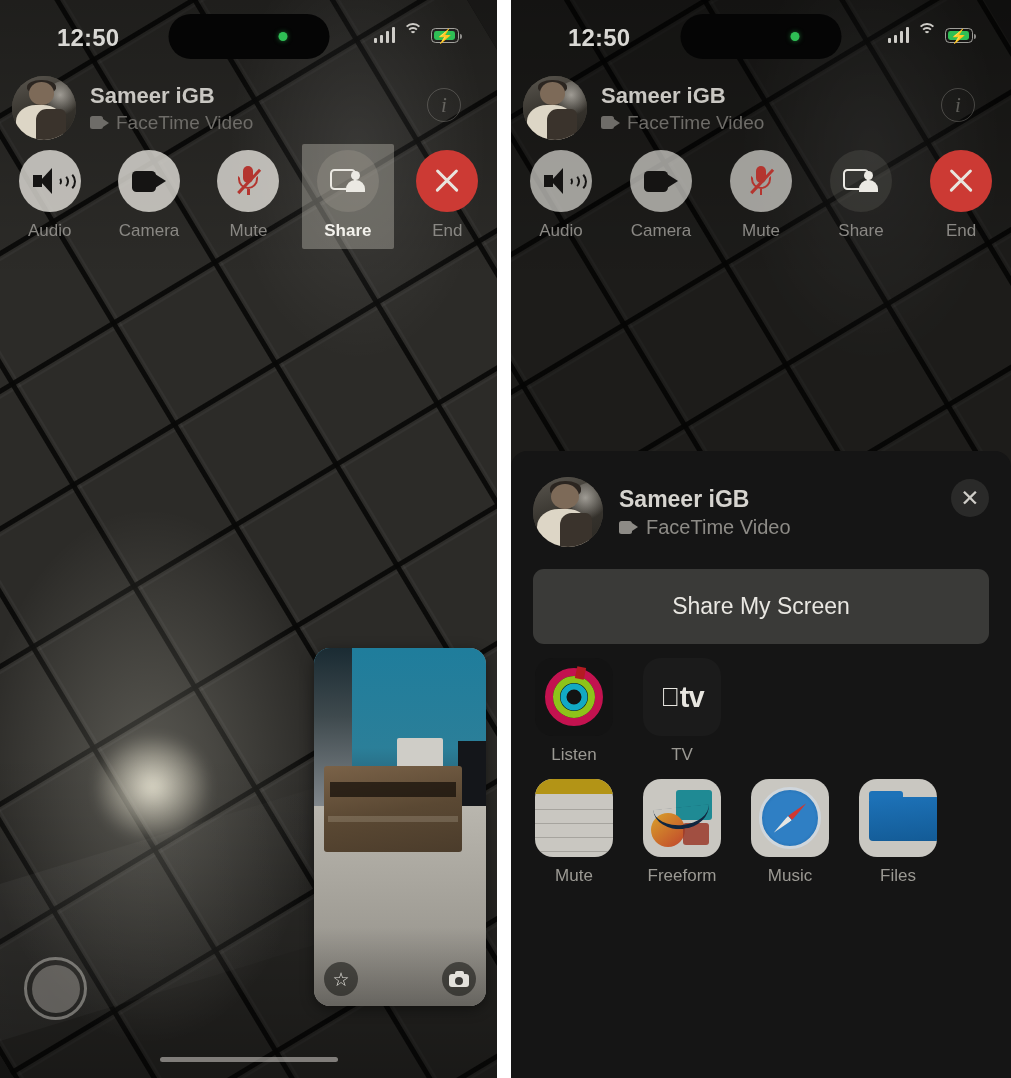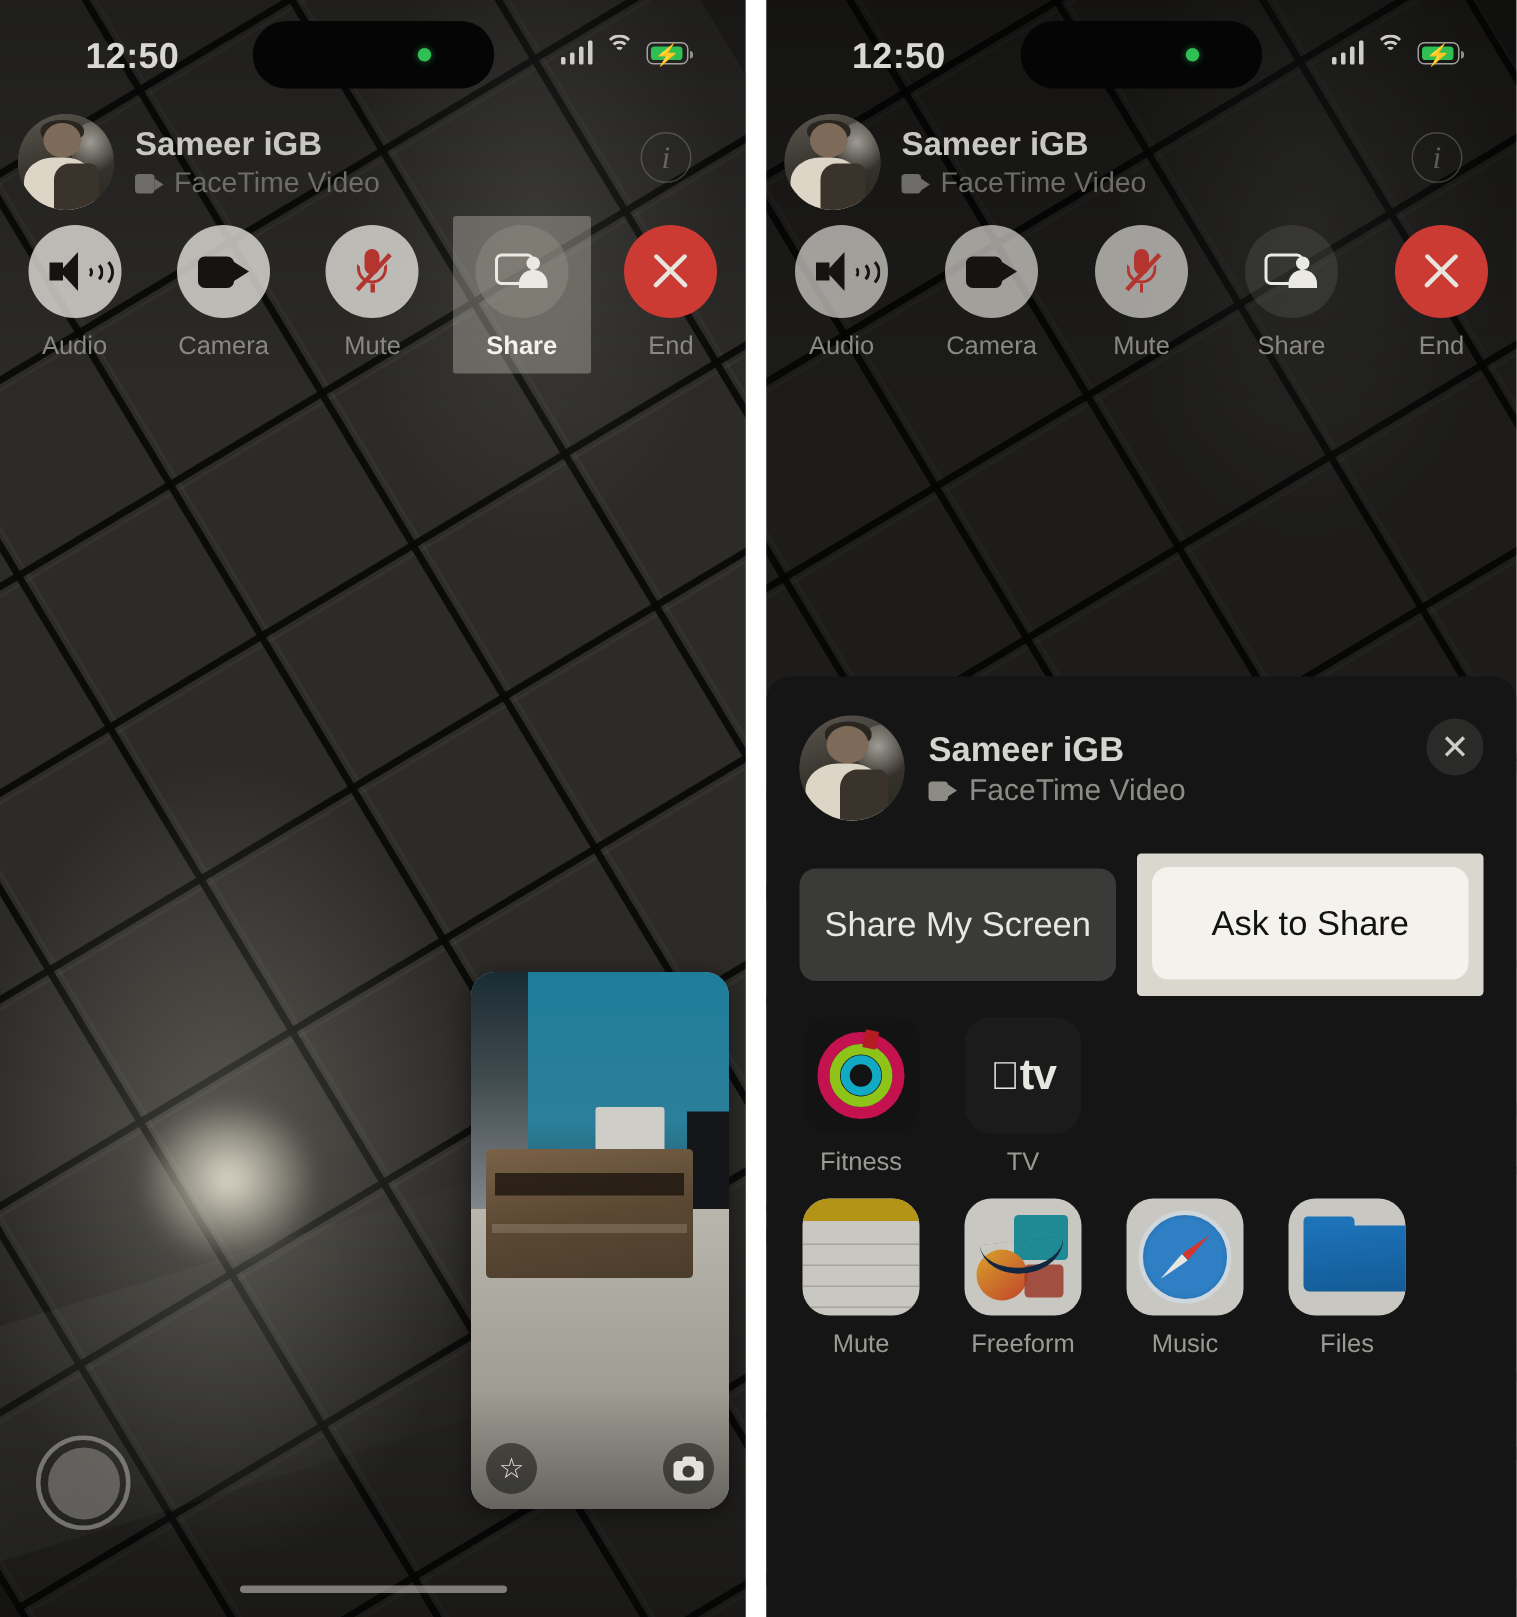--- a/index.html
+++ b/index.html
@@ -664,36 +664,31 @@
         </div>
       </div>
       <div class="close-btn">
         <span>✕</span>
       </div>
 
       <div class="sheet-actions">
         <div class="btn btn-secondary">
           <span>Share My Screen</span>
         </div>
-        <div class="btn-primary-wrap">
-          <div class="btn-primary">
-            <span>Ask to Share</span>
-          </div>
-        </div>
       </div>
 
       <div class="app-row">
         <div class="app">
           <div class="app-icon ic-fit">
             <span class="ring r1"></span>
               <span class="ring r2"></span>
               <span class="ring r3"></span>
               <span class="notch"></span>
           </div>
-          <div class="app-label">Fitness</div>
+          <div class="app-label">Listen</div>
         </div>
         <div class="app">
           <div class="app-icon ic-tv">
             <span class="apl"></span>
               <span>tv</span>
           </div>
           <div class="app-label">TV</div>
         </div>
       </div>
 

